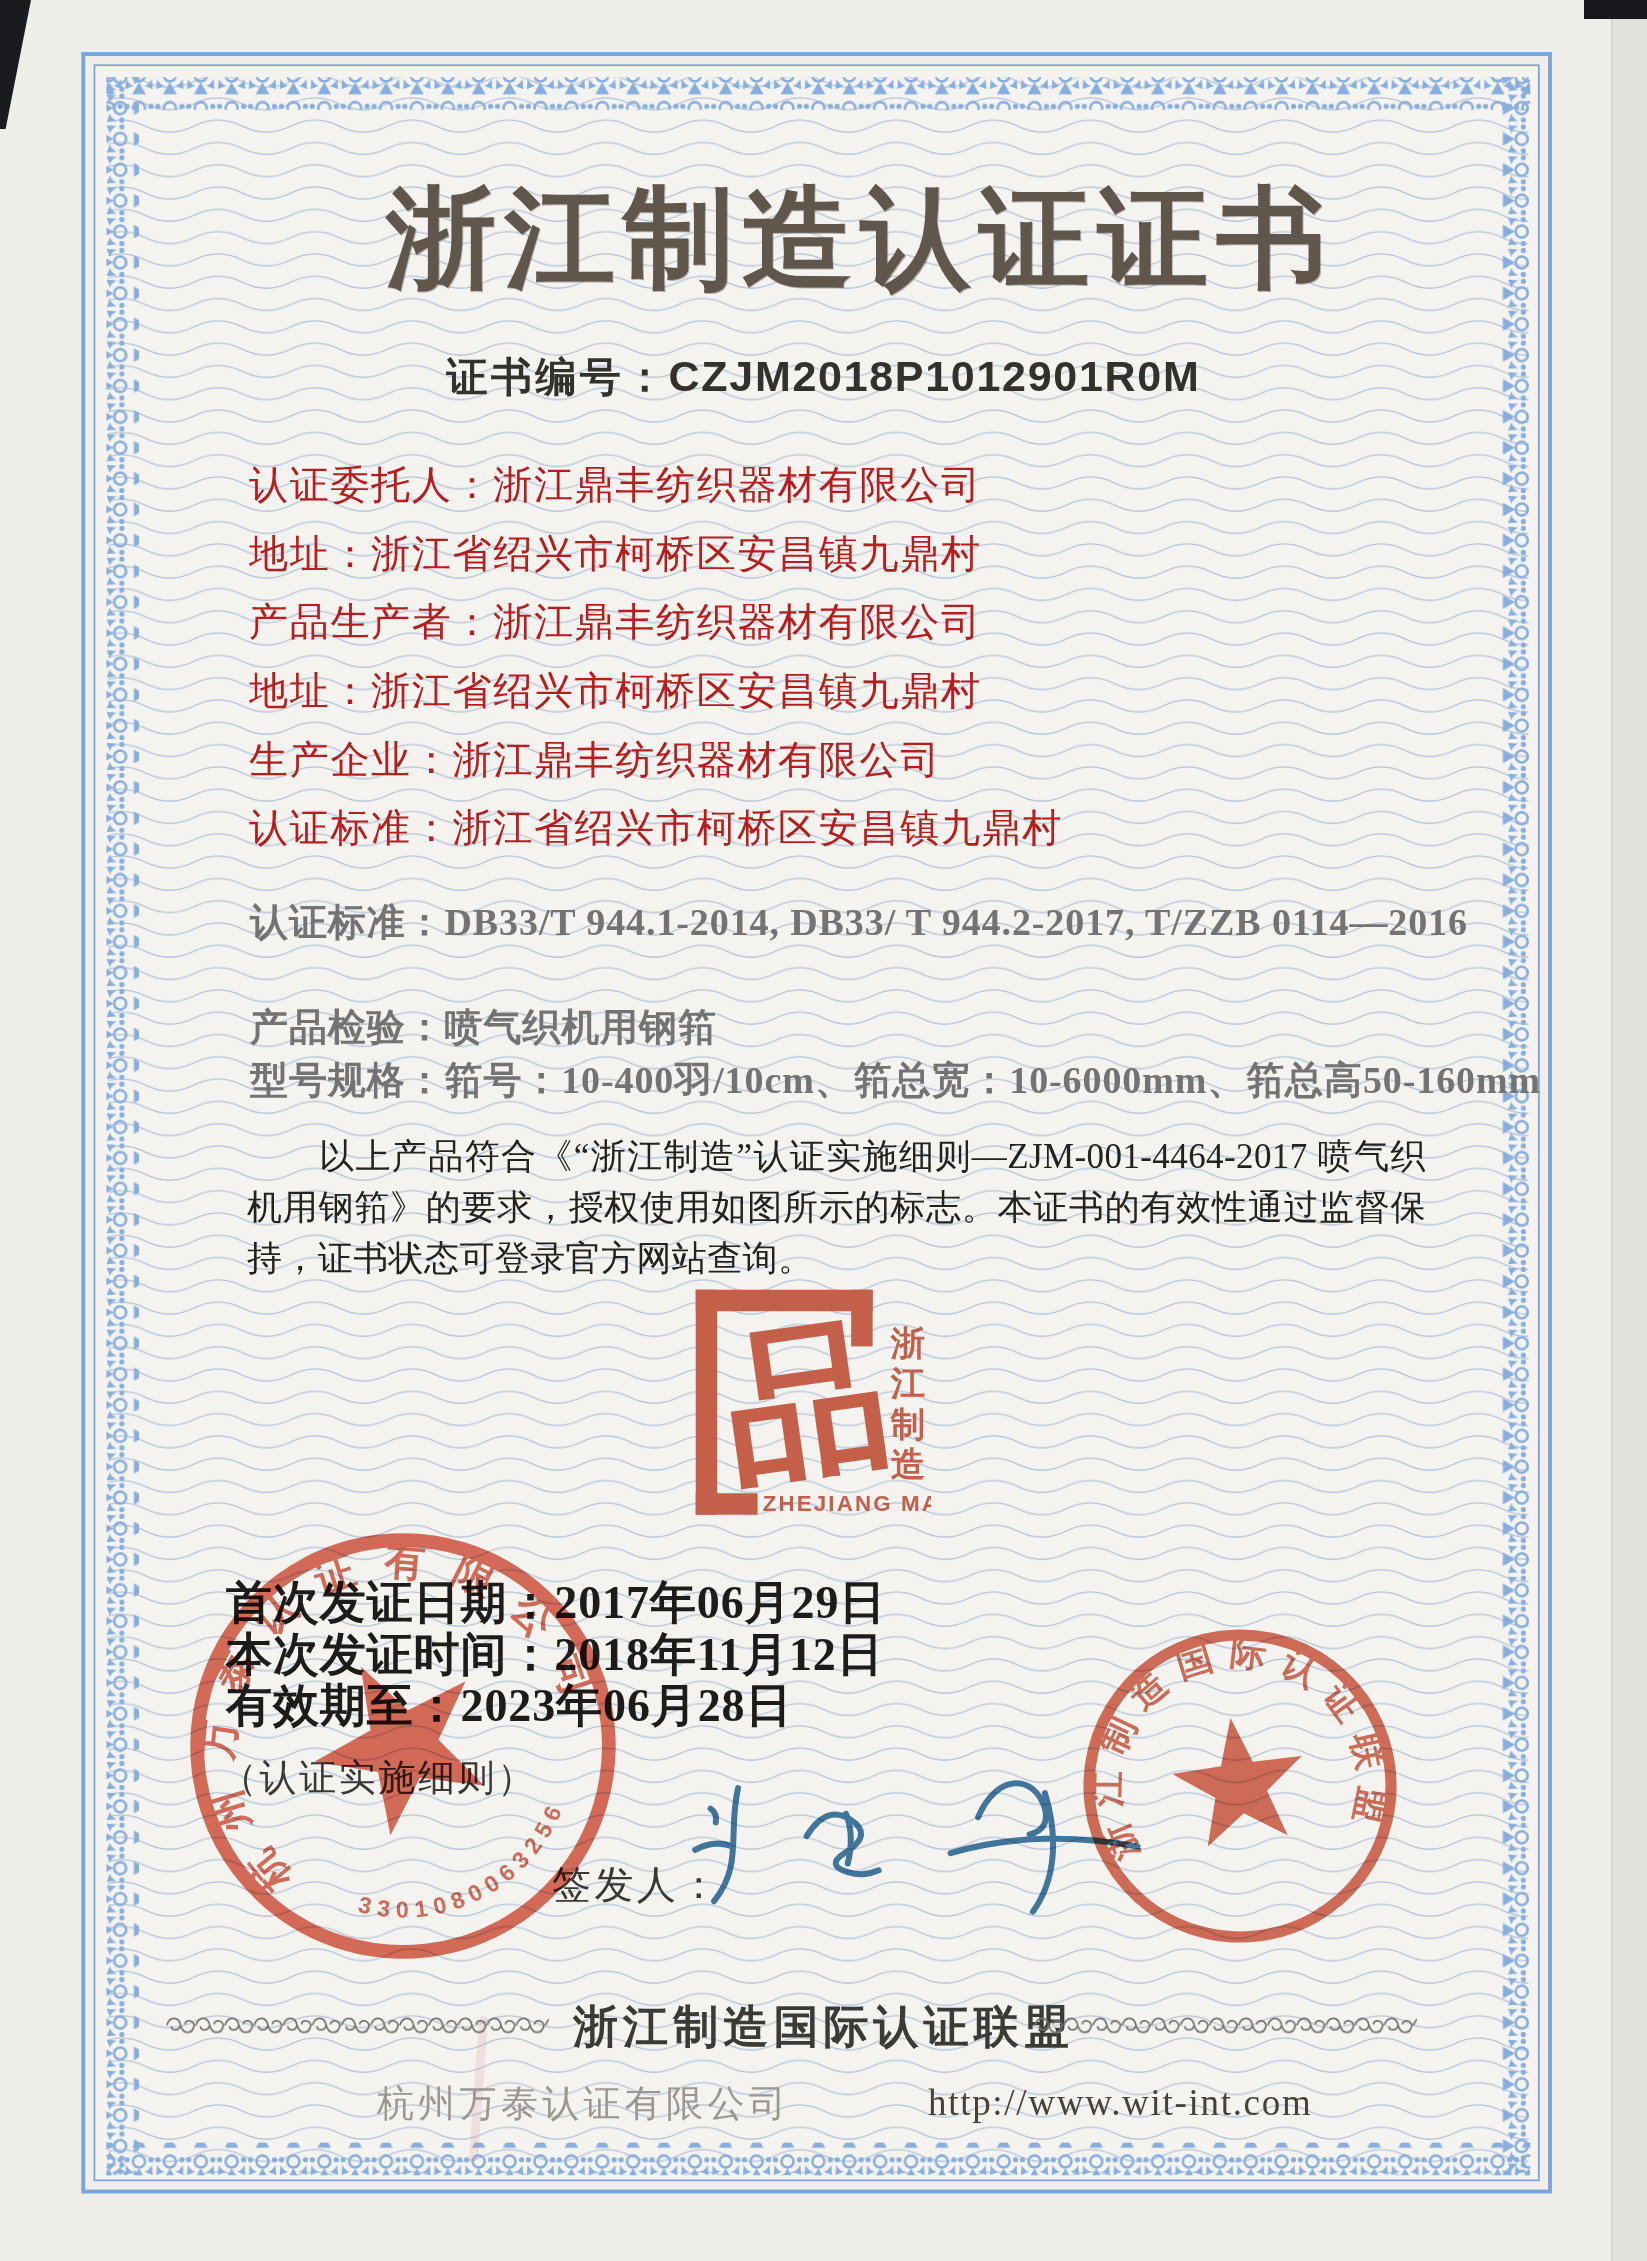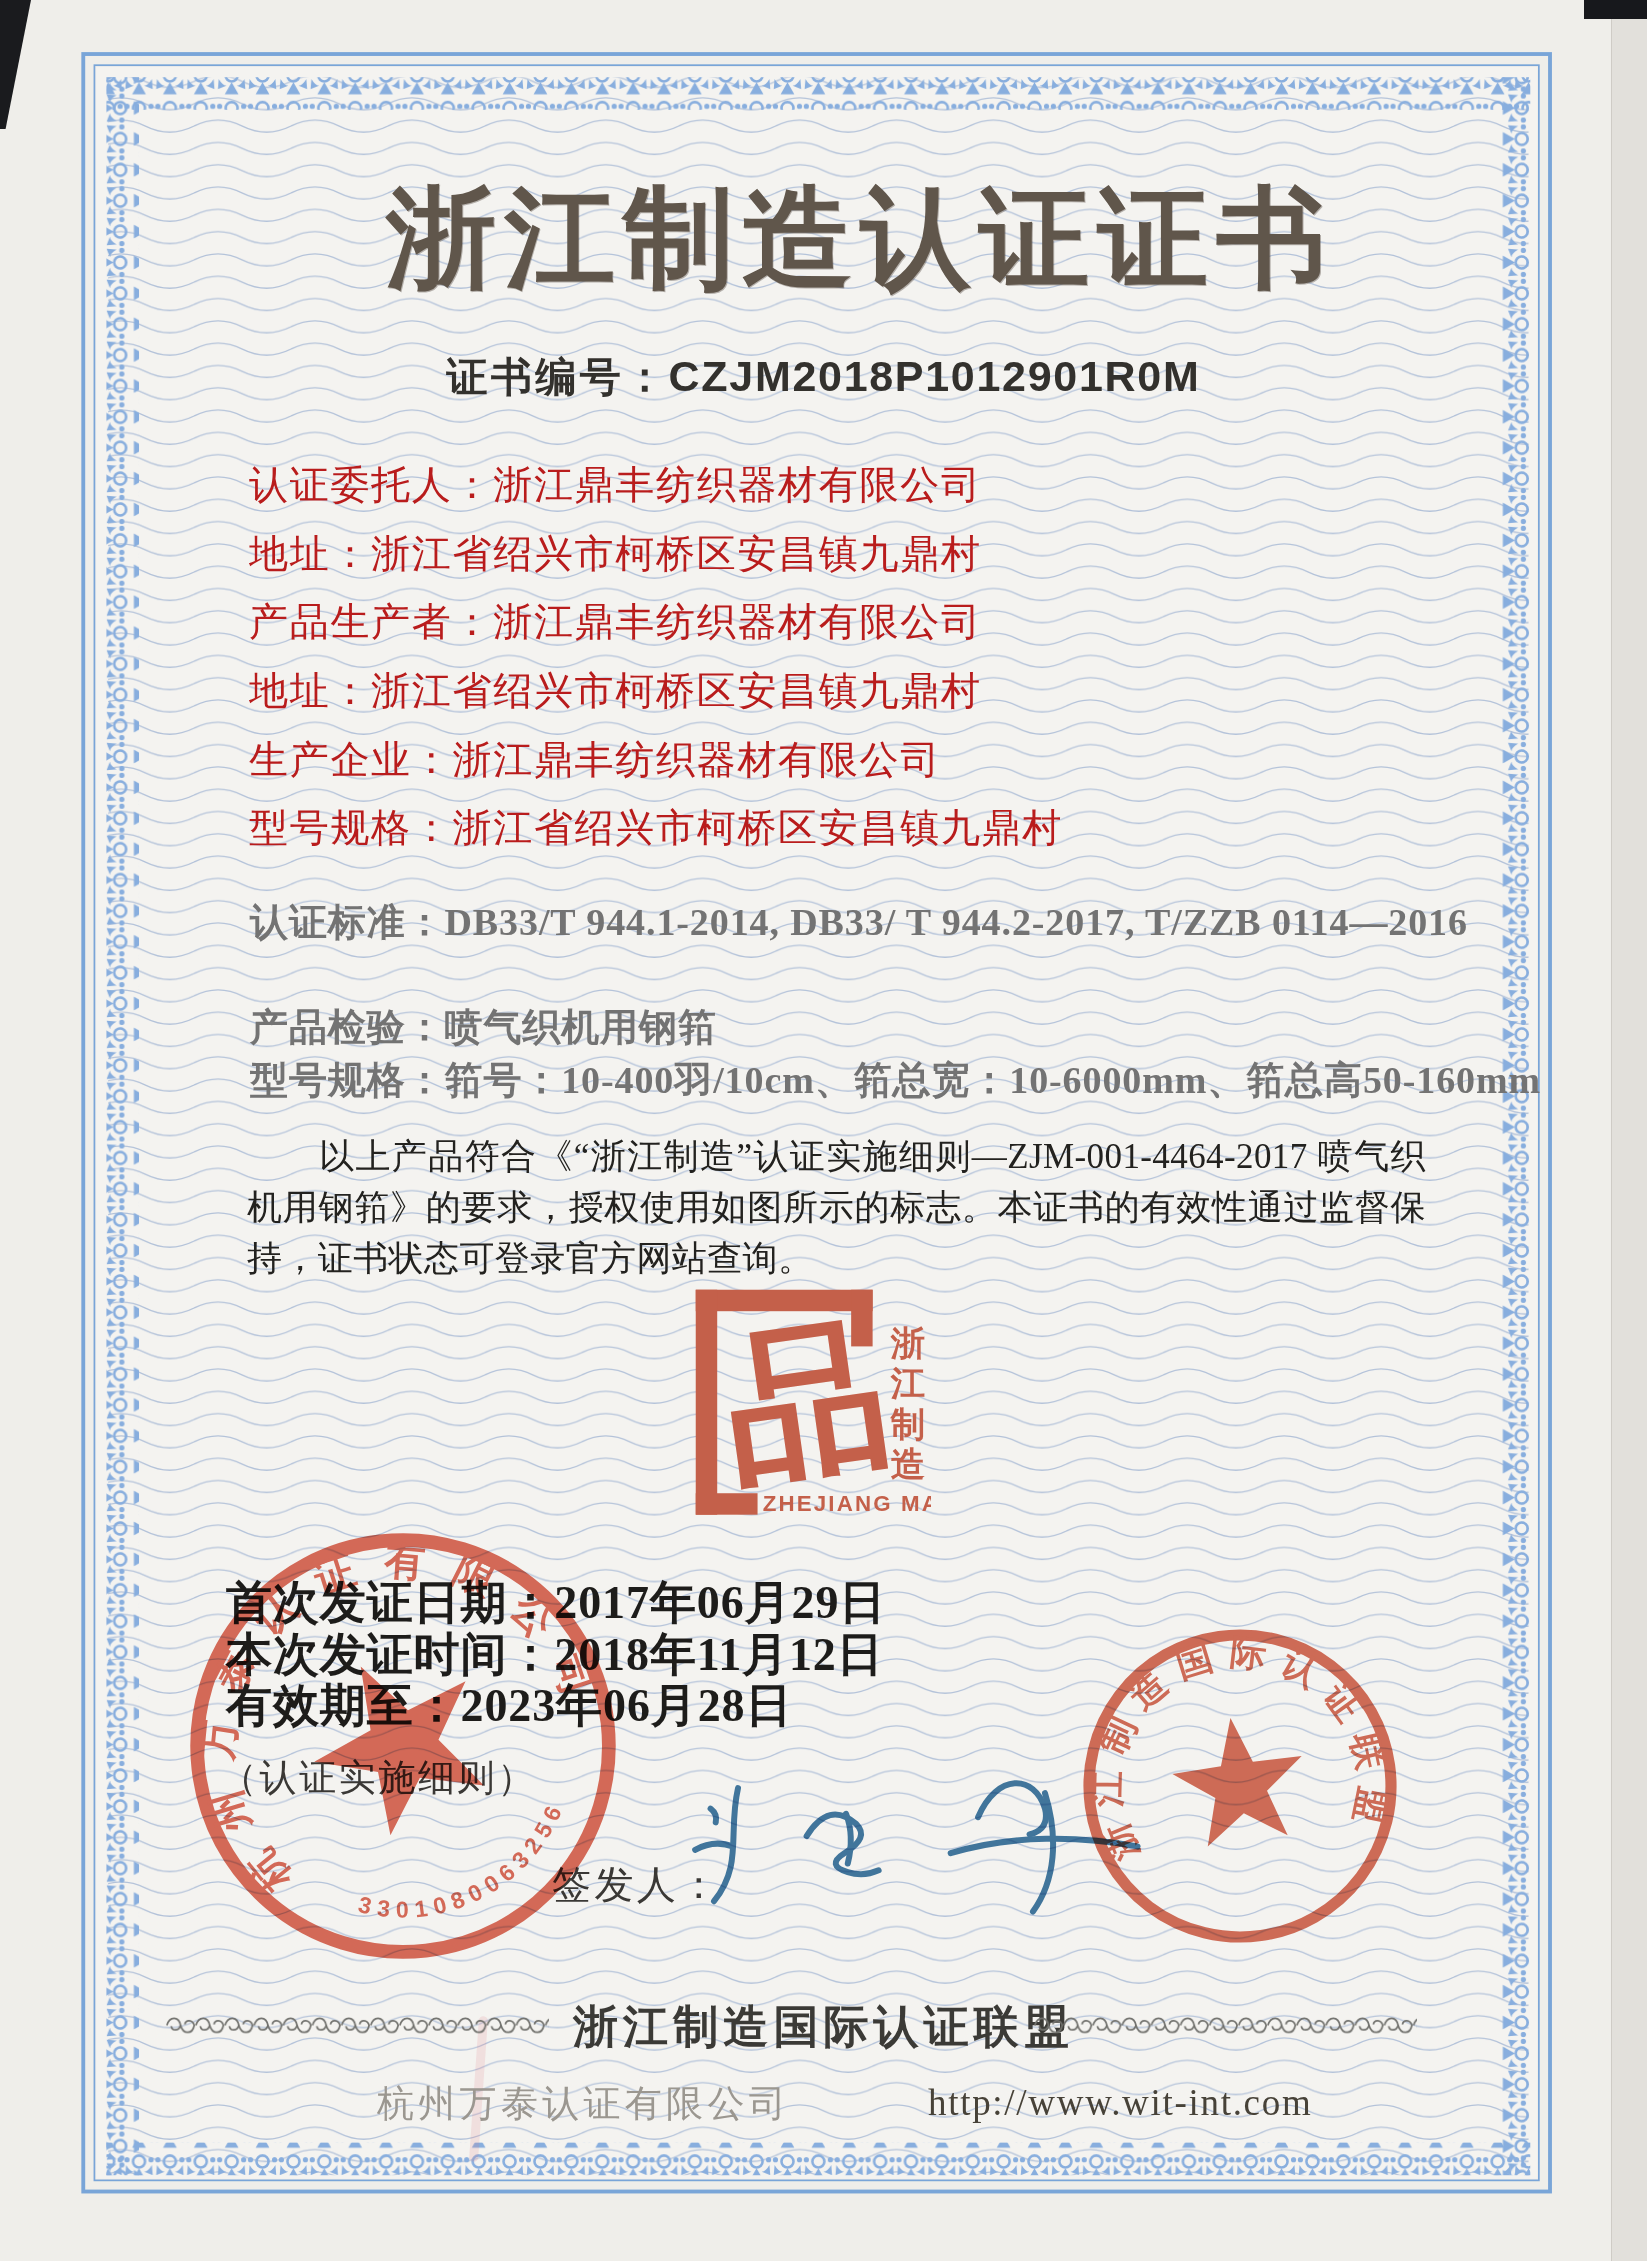--- a/index.html
+++ b/index.html
@@ -87,21 +87,21 @@
   <div class="abs" id="title">浙江制造认证证书</div>
   <div class="abs" id="certline">
     <span class="lbl">证书编号：</span><span class="num">CZJM2018P1012901R0M</span>
   </div>
 
   <div class="abs bline" style="top:458px">认证委托人：浙江鼎丰纺织器材有限公司</div>
   <div class="abs bline" style="top:527px">地址：浙江省绍兴市柯桥区安昌镇九鼎村</div>
   <div class="abs bline" style="top:595px">产品生产者：浙江鼎丰纺织器材有限公司</div>
   <div class="abs bline" style="top:664px">地址：浙江省绍兴市柯桥区安昌镇九鼎村</div>
   <div class="abs bline" style="top:733px">生产企业：浙江鼎丰纺织器材有限公司</div>
-  <div class="abs bline" style="top:801px">型号规格：浙江省绍兴市柯桥区安昌镇九鼎村</div>
+  <div class="abs bline" style="top:801px">认证标准：浙江省绍兴市柯桥区安昌镇九鼎村</div>
 
   <div class="abs sline" style="top:897px">认证标准：DB33/T 944.1-2014, DB33/ T 944.2-2017, T/ZZB 0114—2016</div>
   <div class="abs sline" style="top:1002px">产品检验：喷气织机用钢筘</div>
   <div class="abs sline" style="top:1055px">型号规格：筘号：10-400羽/10cm、筘总宽：10-6000mm、筘总高50-160mm</div>
 
   <div class="abs" id="paragraph">以上产品符合《“浙江制造”认证实施细则—ZJM-001-4464-2017 喷气织机用钢筘》的要求，授权使用如图所示的标志。本证书的有效性通过监督保持，证书状态可登录官方网站查询。</div>
 
   <svg class="abs" id="logo" viewBox="0 0 290 290">
     <g fill="#c4604a">
       <rect x="16" y="16" width="206" height="25"></rect>

